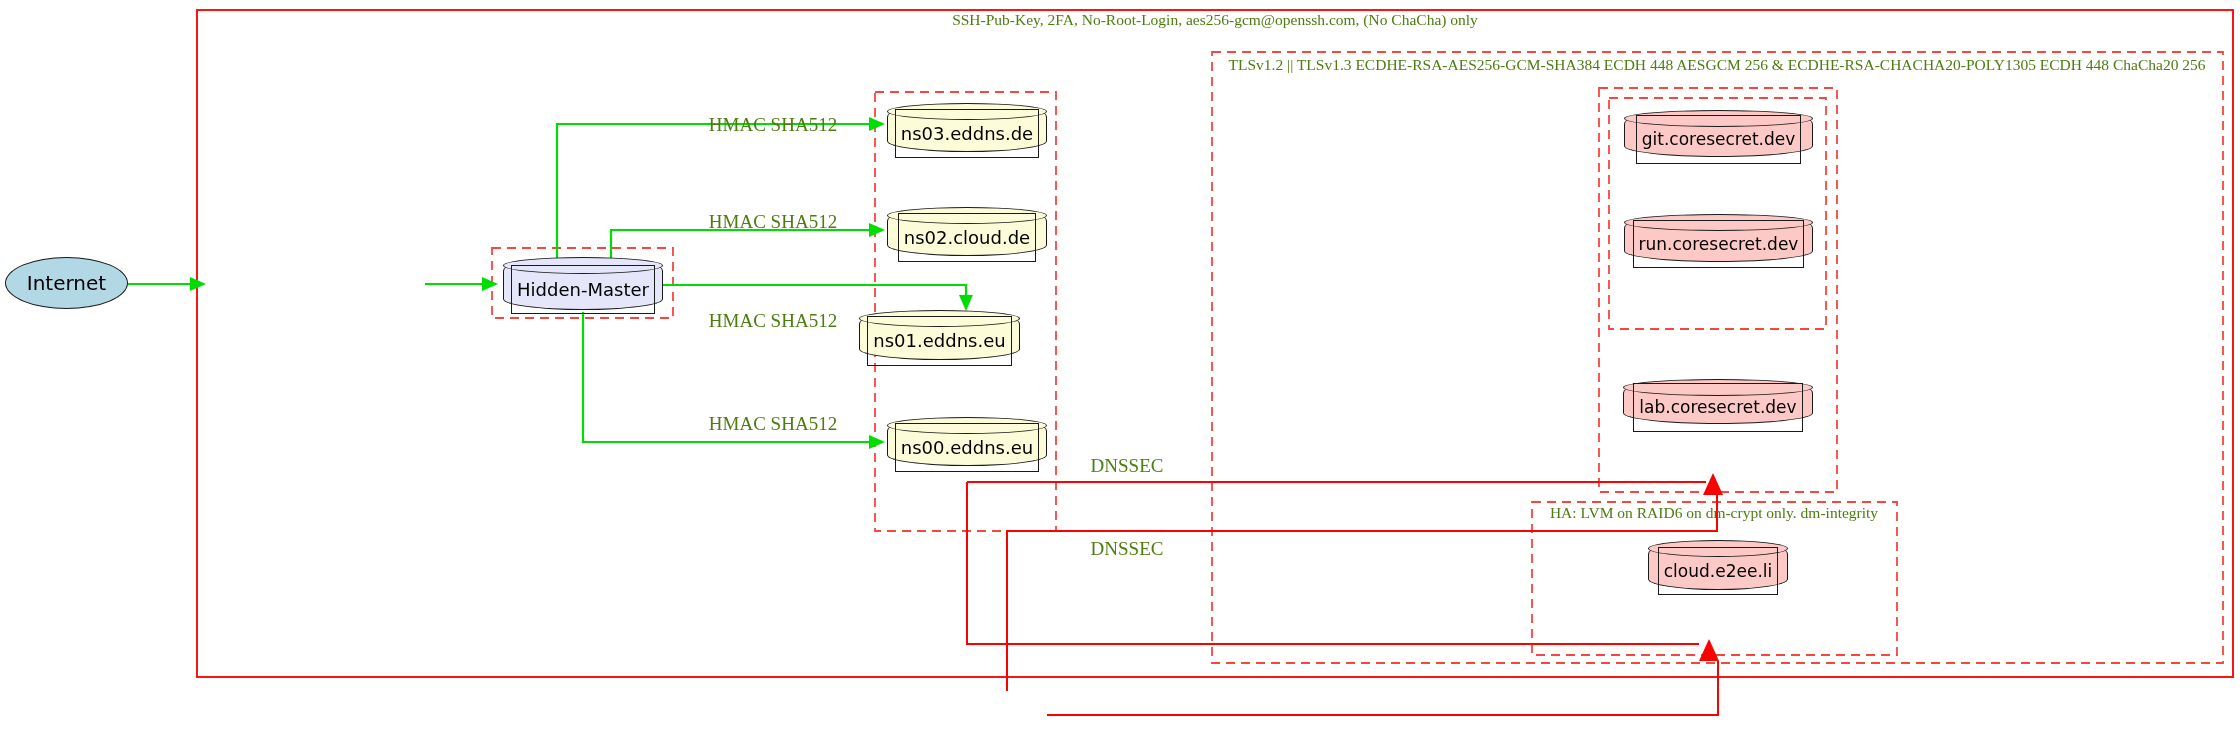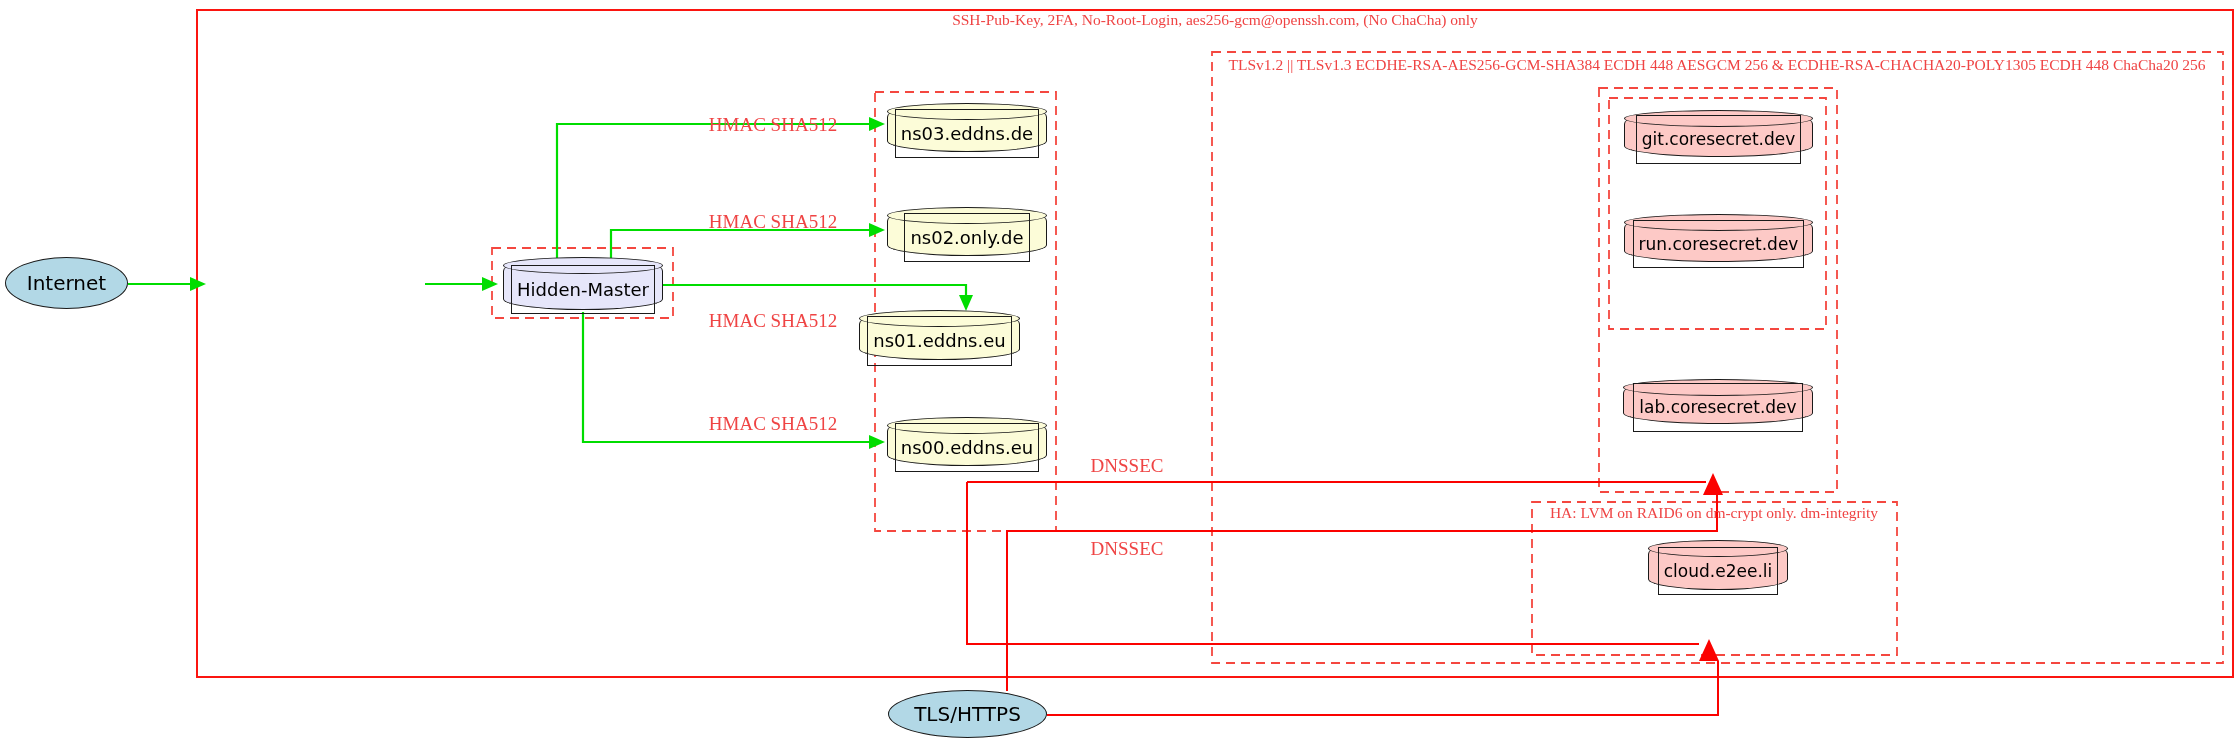--- a/index.html
+++ b/index.html
@@ -1,19 +1,19 @@
 <!DOCTYPE html>
 <html><head>
 <meta charset="utf-8">
 <style>
   html,body{margin:0;padding:0;background:#fff;}
   #canvas{position:relative;width:2240px;height:744px;background:#ffffff;overflow:hidden;
           font-family:"DejaVu Sans",sans-serif;color:#000;}
   #edge-layer{position:absolute;left:0;top:0;width:2240px;height:744px;}
-  .lbl{position:absolute;transform:translate(-50%,-50%);white-space:nowrap;color:#ef4444;}
+  .lbl{position:absolute;transform:translate(-50%,-50%);white-space:nowrap;color:#4d7c0f;}
   .serif{font-family:"Liberation Serif","DejaVu Serif",serif;}
   .cluster-lbl{font-size:15.5px;}
   .edge-lbl{font-size:19px;}
   .node{position:absolute;display:flex;align-items:center;justify-content:center;
         font-size:20px;box-sizing:border-box;}
   .ellipse{border:1.5px solid #1a1a1a;border-radius:50%;background:#b2d8e6;}
   
   .cyl{position:absolute;box-sizing:border-box;background:var(--f);
        border:1.4px solid #1a1a1a;border-top:none;
        border-radius:10px 10px 50% 50% / 6px 6px 11px 11px;
@@ -99,21 +99,21 @@
 
 
   <div class="cyl" style="--f:#e6e6fa;left:503px;top:265px;width:160px;height:45px;">
     <span class="boxed">Hidden-Master</span>
   </div>
 
   <div class="cyl" style="--f:#fcfcd8;left:887px;top:111px;width:160px;height:41px;">
     <span class="boxed">ns03.eddns.de</span>
   </div>
   <div class="cyl" style="--f:#fcfcd8;left:887px;top:215px;width:160px;height:41px;">
-    <span class="boxed">ns02.only.de</span>
+    <span class="boxed">ns02.cloud.de</span>
   </div>
   <div class="cyl" style="--f:#fcfcd8;left:859px;top:318px;width:161px;height:42px;">
     <span class="boxed">ns01.eddns.eu</span>
   </div>
   <div class="cyl" style="--f:#fcfcd8;left:887px;top:425px;width:160px;height:41px;">
     <span class="boxed">ns00.eddns.eu</span>
   </div>
 
   <div class="cyl" style="--f:#fdc9c6;left:1624px;top:118px;width:189px;height:39px;font-size:17px;">
     <span class="boxed">git.coresecret.dev</span>
@@ -121,17 +121,14 @@
   <div class="cyl" style="--f:#fdc9c6;left:1624px;top:222px;width:189px;height:40px;font-size:17px;">
     <span class="boxed">run.coresecret.dev</span>
   </div>
   <div class="cyl" style="--f:#fdc9c6;left:1623px;top:387px;width:190px;height:37px;font-size:17px;">
     <span class="boxed">lab.coresecret.dev</span>
   </div>
   <div class="cyl" style="--f:#fdc9c6;left:1648px;top:548px;width:140px;height:42px;font-size:17px;">
     <span class="boxed">cloud.e2ee.li</span>
   </div>
 
-  <div class="node ellipse" style="left:888px;top:690px;width:159px;height:48px;">
-    <span>TLS/HTTPS</span>
-  </div>
 
 </div>
 
 </body></html>

